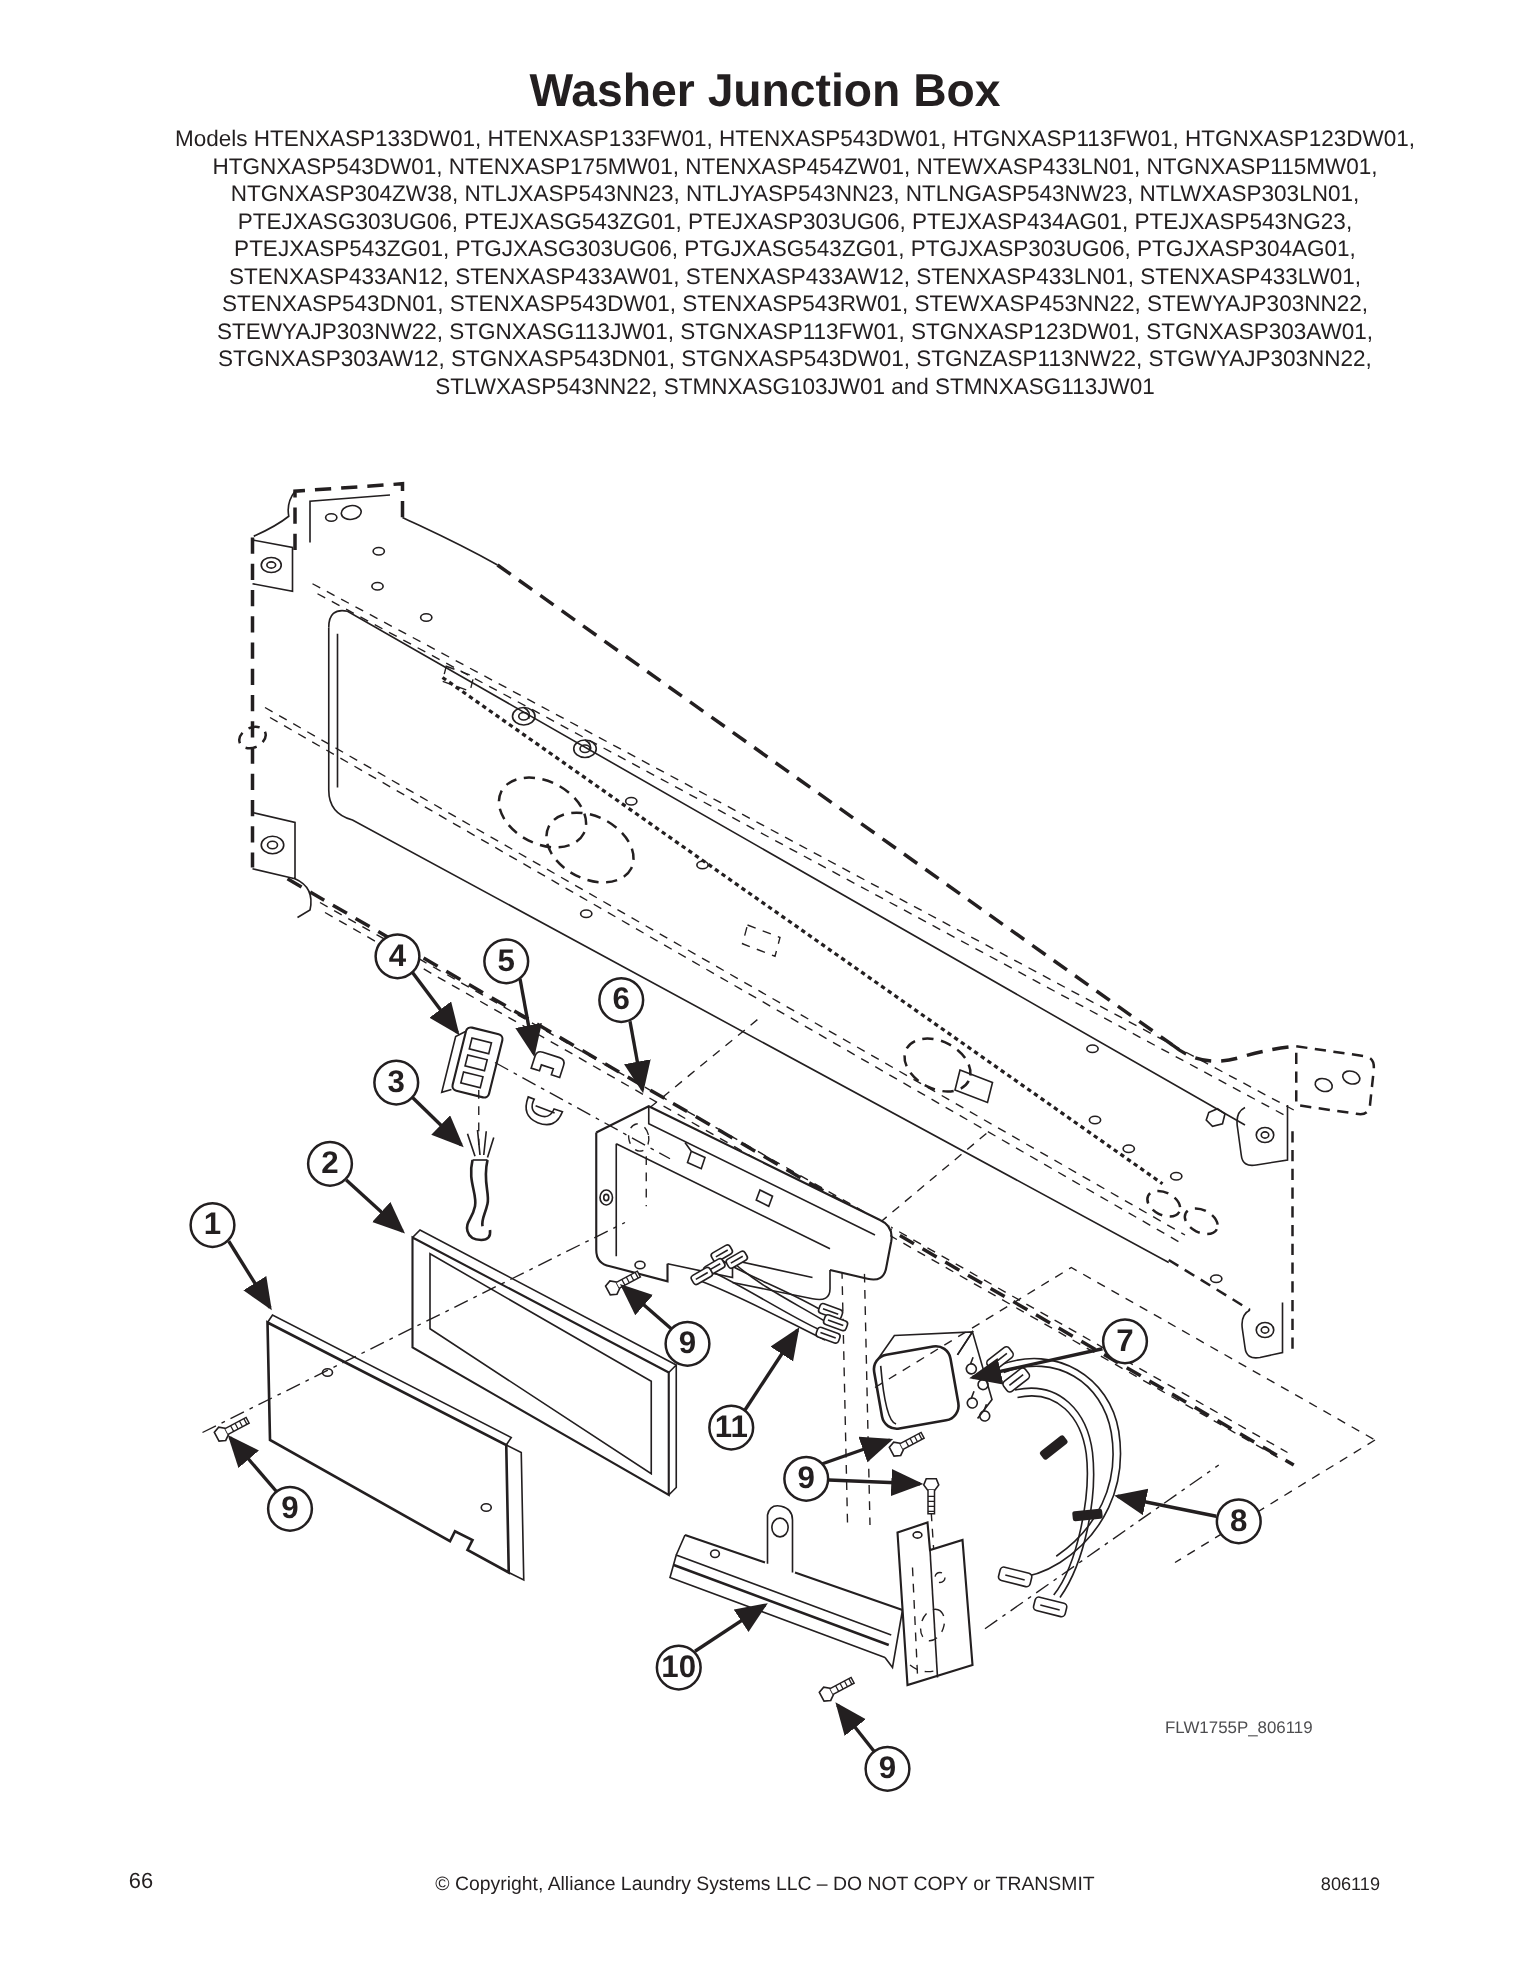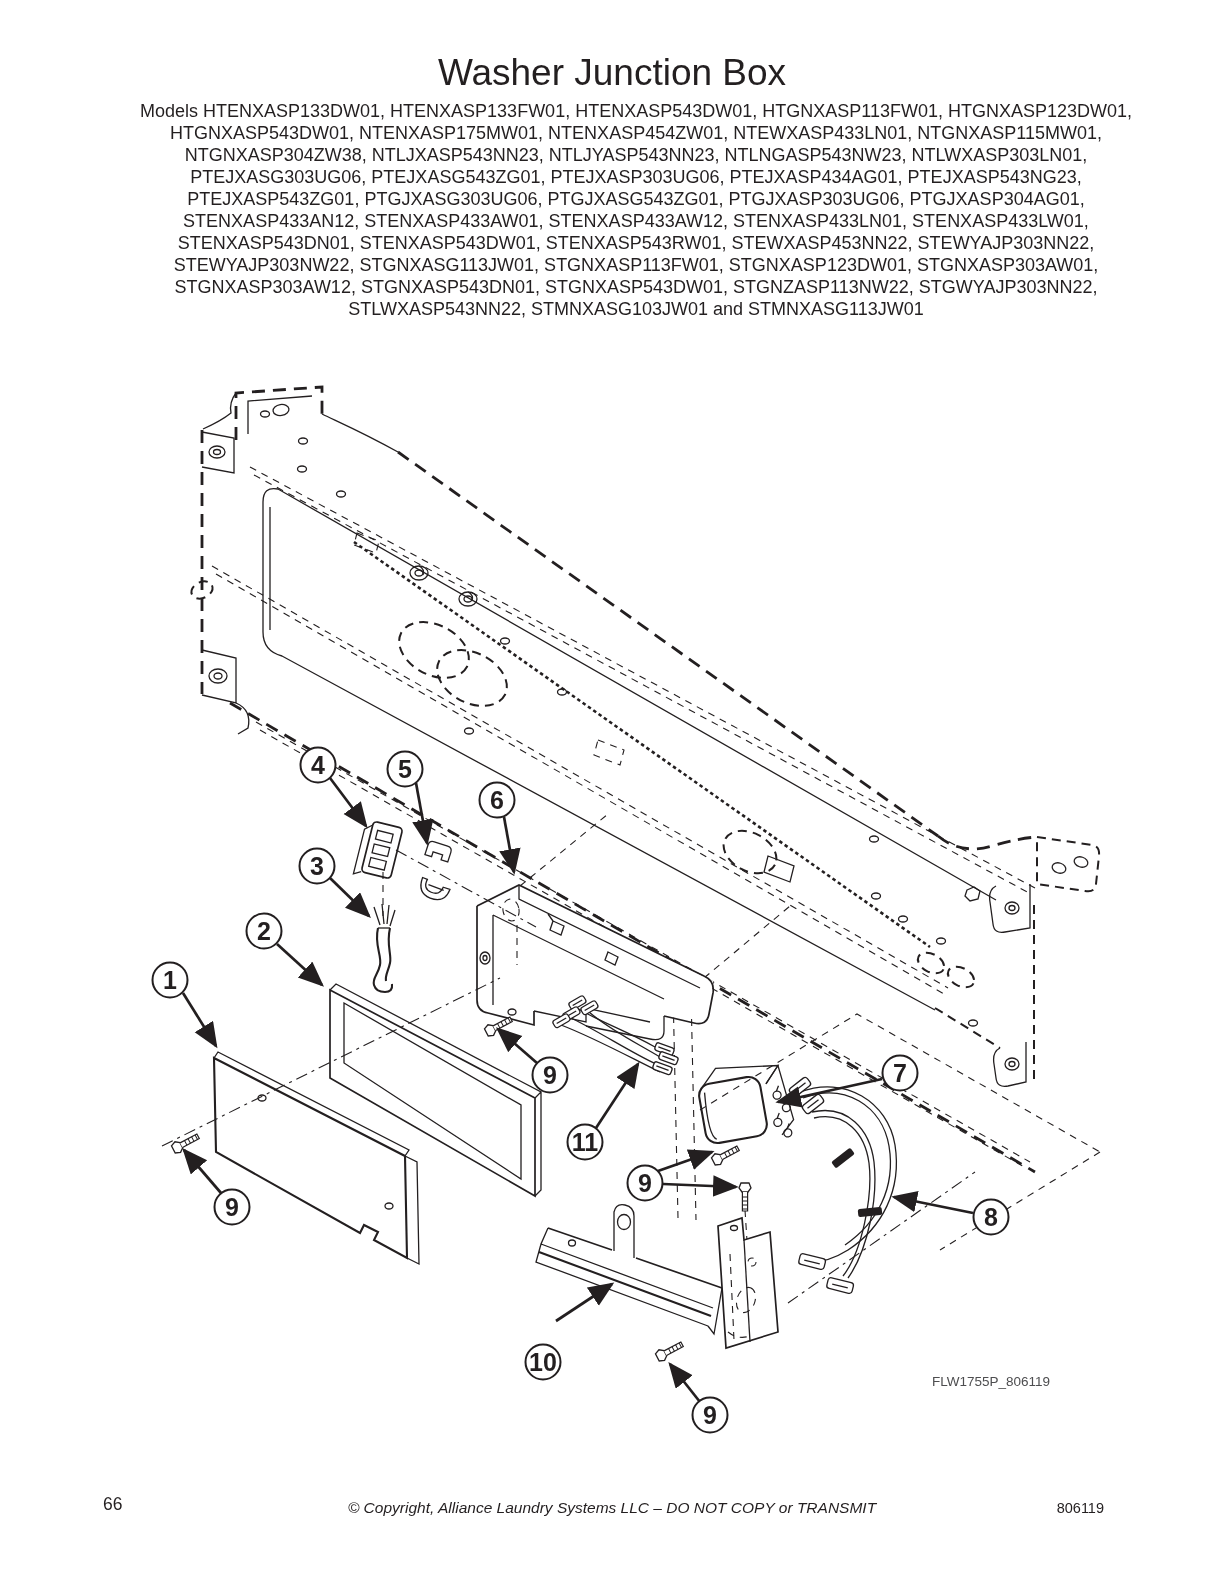--- a/index.html
+++ b/index.html
@@ -1,30 +1,30 @@
 <!DOCTYPE html>
 <html><head>
 <meta charset="utf-8">
 <style>
   html,body{margin:0;padding:0;background:#888;}
   .page{position:relative;width:1224px;height:1584px;background:#ffffff;margin:0 auto;
         font-family:"Liberation Sans",sans-serif;color:#231f20;overflow:hidden;}
   .title{position:absolute;top:52px;left:0;width:100%;text-align:center;
-         font-size:37px;font-weight:normal;letter-spacing:0;}
+         font-size:37px;font-weight:bold;letter-spacing:0;}
   .models{position:absolute;top:100px;left:0;width:100%;text-align:center;
           font-size:18px;line-height:22px;white-space:nowrap;padding-left:24px;}
   .models div{width:100%;}
   .diagram-svg{position:absolute;left:0;top:385px;width:1224px;height:1060px;}
   .callout{position:absolute;width:37px;height:37px;box-sizing:border-box;
            border:2.6px solid #231f20;border-radius:50%;background:#fff;
            display:flex;align-items:center;justify-content:center;
            font-size:25px;font-weight:bold;transform:translate(-50%,-50%);z-index:5;}
   .figcode{position:absolute;left:908px;top:1374px;font-size:13.5px;color:#4d4d4f;z-index:4;margin-left:24px;}
   .pagenum{position:absolute;left:103px;top:1494px;font-size:17.5px;}
-  .copyright{position:absolute;left:0;top:1499px;width:100%;text-align:center;font-size:15.5px;font-style:italic;}
+  .copyright{position:absolute;left:0;top:1499px;width:100%;text-align:center;font-size:15.5px;}
   .docnum{position:absolute;right:120px;top:1500px;font-size:14.5px;}
   
   .s1{fill:none;stroke:#231f20;stroke-width:1.3px;}
   .s16{fill:none;stroke:#231f20;stroke-width:1.7px;}
   .s2{fill:none;stroke:#231f20;stroke-width:2.1px;}
   .hd{fill:none;stroke:#231f20;stroke-width:2.8px;stroke-dasharray:13 8;}
   .hd2{fill:none;stroke:#231f20;stroke-width:2px;stroke-dasharray:9 6;}
   .ld{fill:none;stroke:#231f20;stroke-width:1.1px;stroke-dasharray:7 6;}
   .dd{fill:none;stroke:#231f20;stroke-width:1.1px;stroke-dasharray:12 5 3 5;}
   .ht{fill:none;stroke:#231f20;stroke-width:2.6px;stroke-dasharray:3.5 3;}
@@ -343,21 +343,21 @@
       <div class="callout" style="left: 317px; top: 866px;">3</div>
       <div class="callout" style="left: 318px; top: 765px;">4</div>
       <div class="callout" style="left: 405px; top: 769px;">5</div>
       <div class="callout" style="left: 497px; top: 800px;">6</div>
       <div class="callout" style="left: 900px; top: 1073px;">7</div>
       <div class="callout" style="left: 991px; top: 1217px;">8</div>
       <div class="callout" style="left: 232px; top: 1207px;">9</div>
       <div class="callout" style="left: 550px; top: 1075px;">9</div>
       <div class="callout" style="left: 645px; top: 1183px;">9</div>
       <div class="callout" style="left: 710px; top: 1415px;">9</div>
-      <div class="callout" style="left: 543px; top: 1334px; margin-top: 28px;">10</div>
+      <div class="callout" style="left: 543px; top: 1334px;">10</div>
       <div class="callout" style="left: 585px; top: 1142px;">11</div>
     </div>
 
   <div class="figcode">FLW1755P_806119</div>
 
   <div class="pagenum">66</div>
   <div class="copyright">© Copyright, Alliance Laundry Systems LLC – DO NOT COPY or TRANSMIT</div>
   <div class="docnum">806119</div>
 </div>
 

